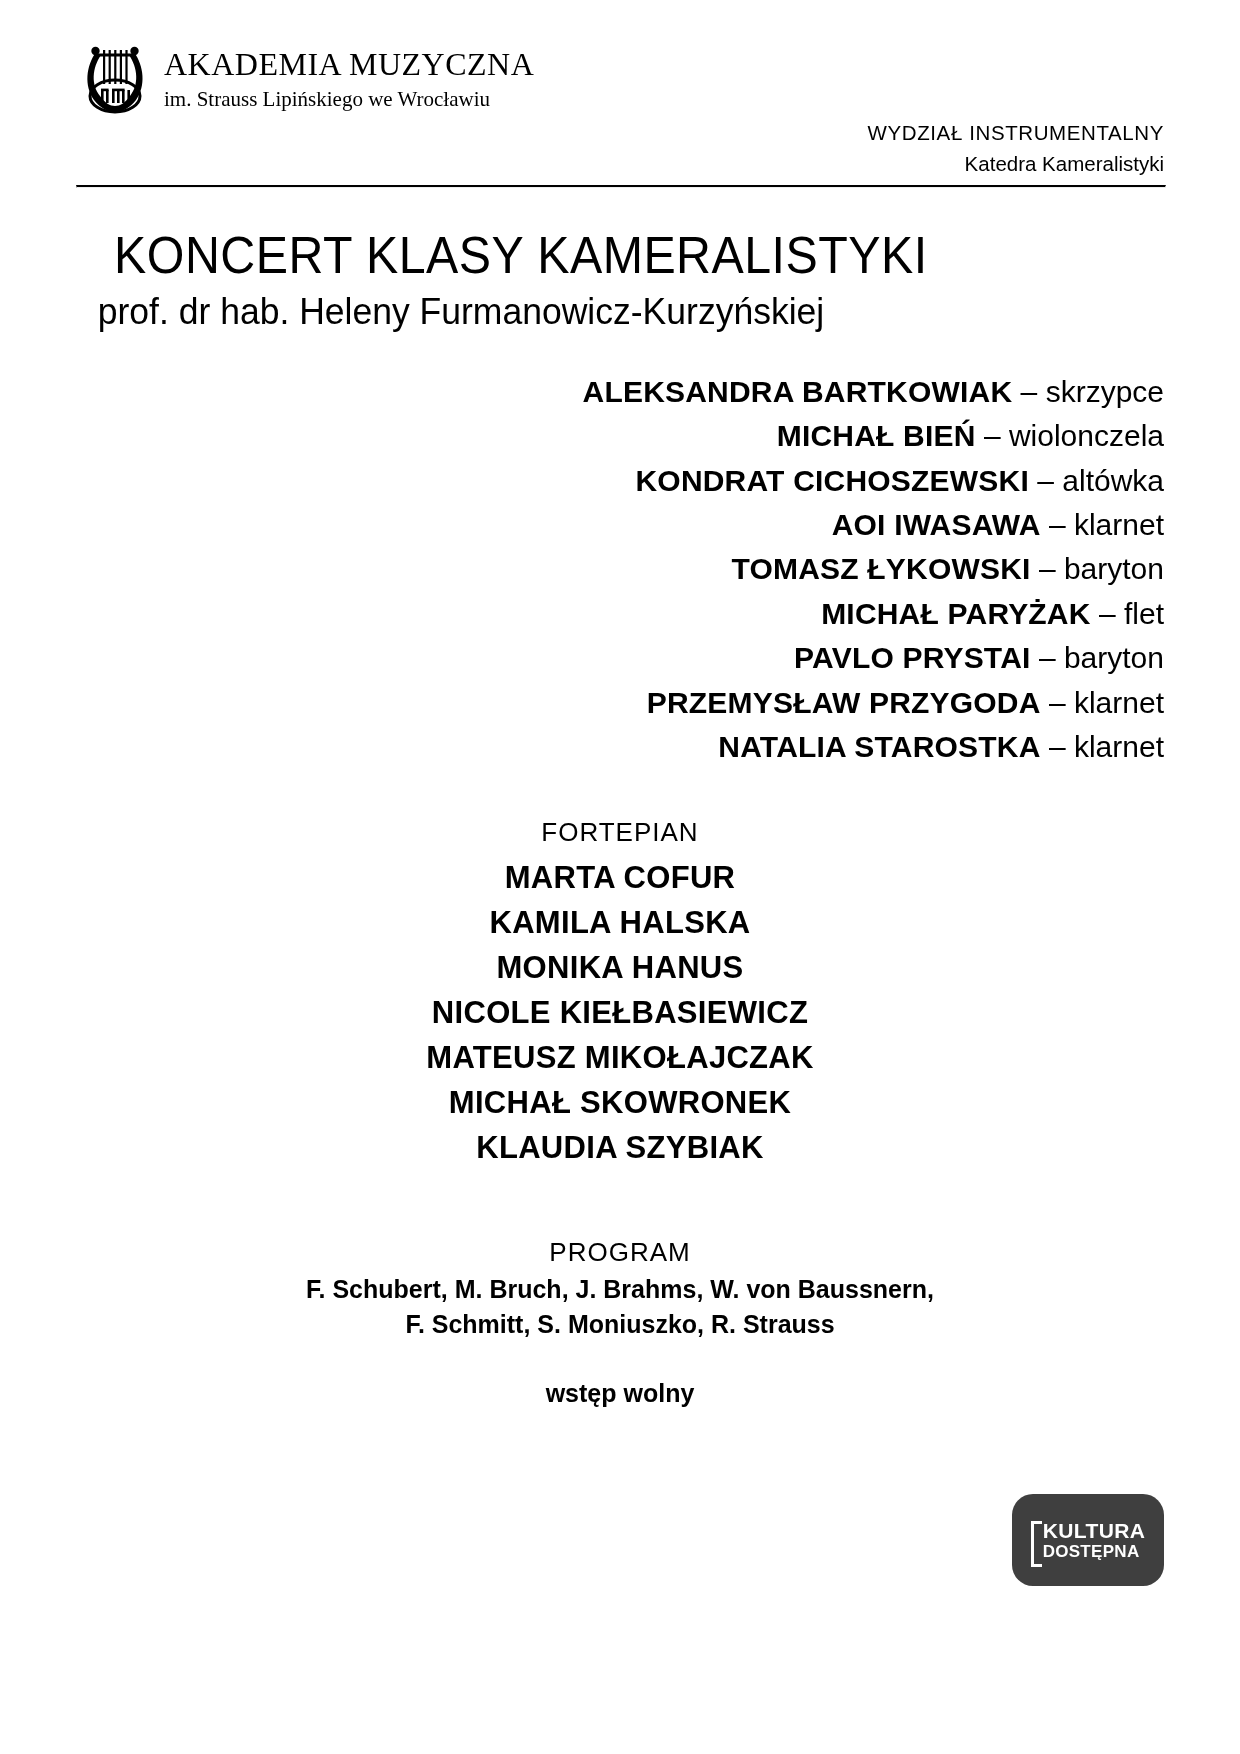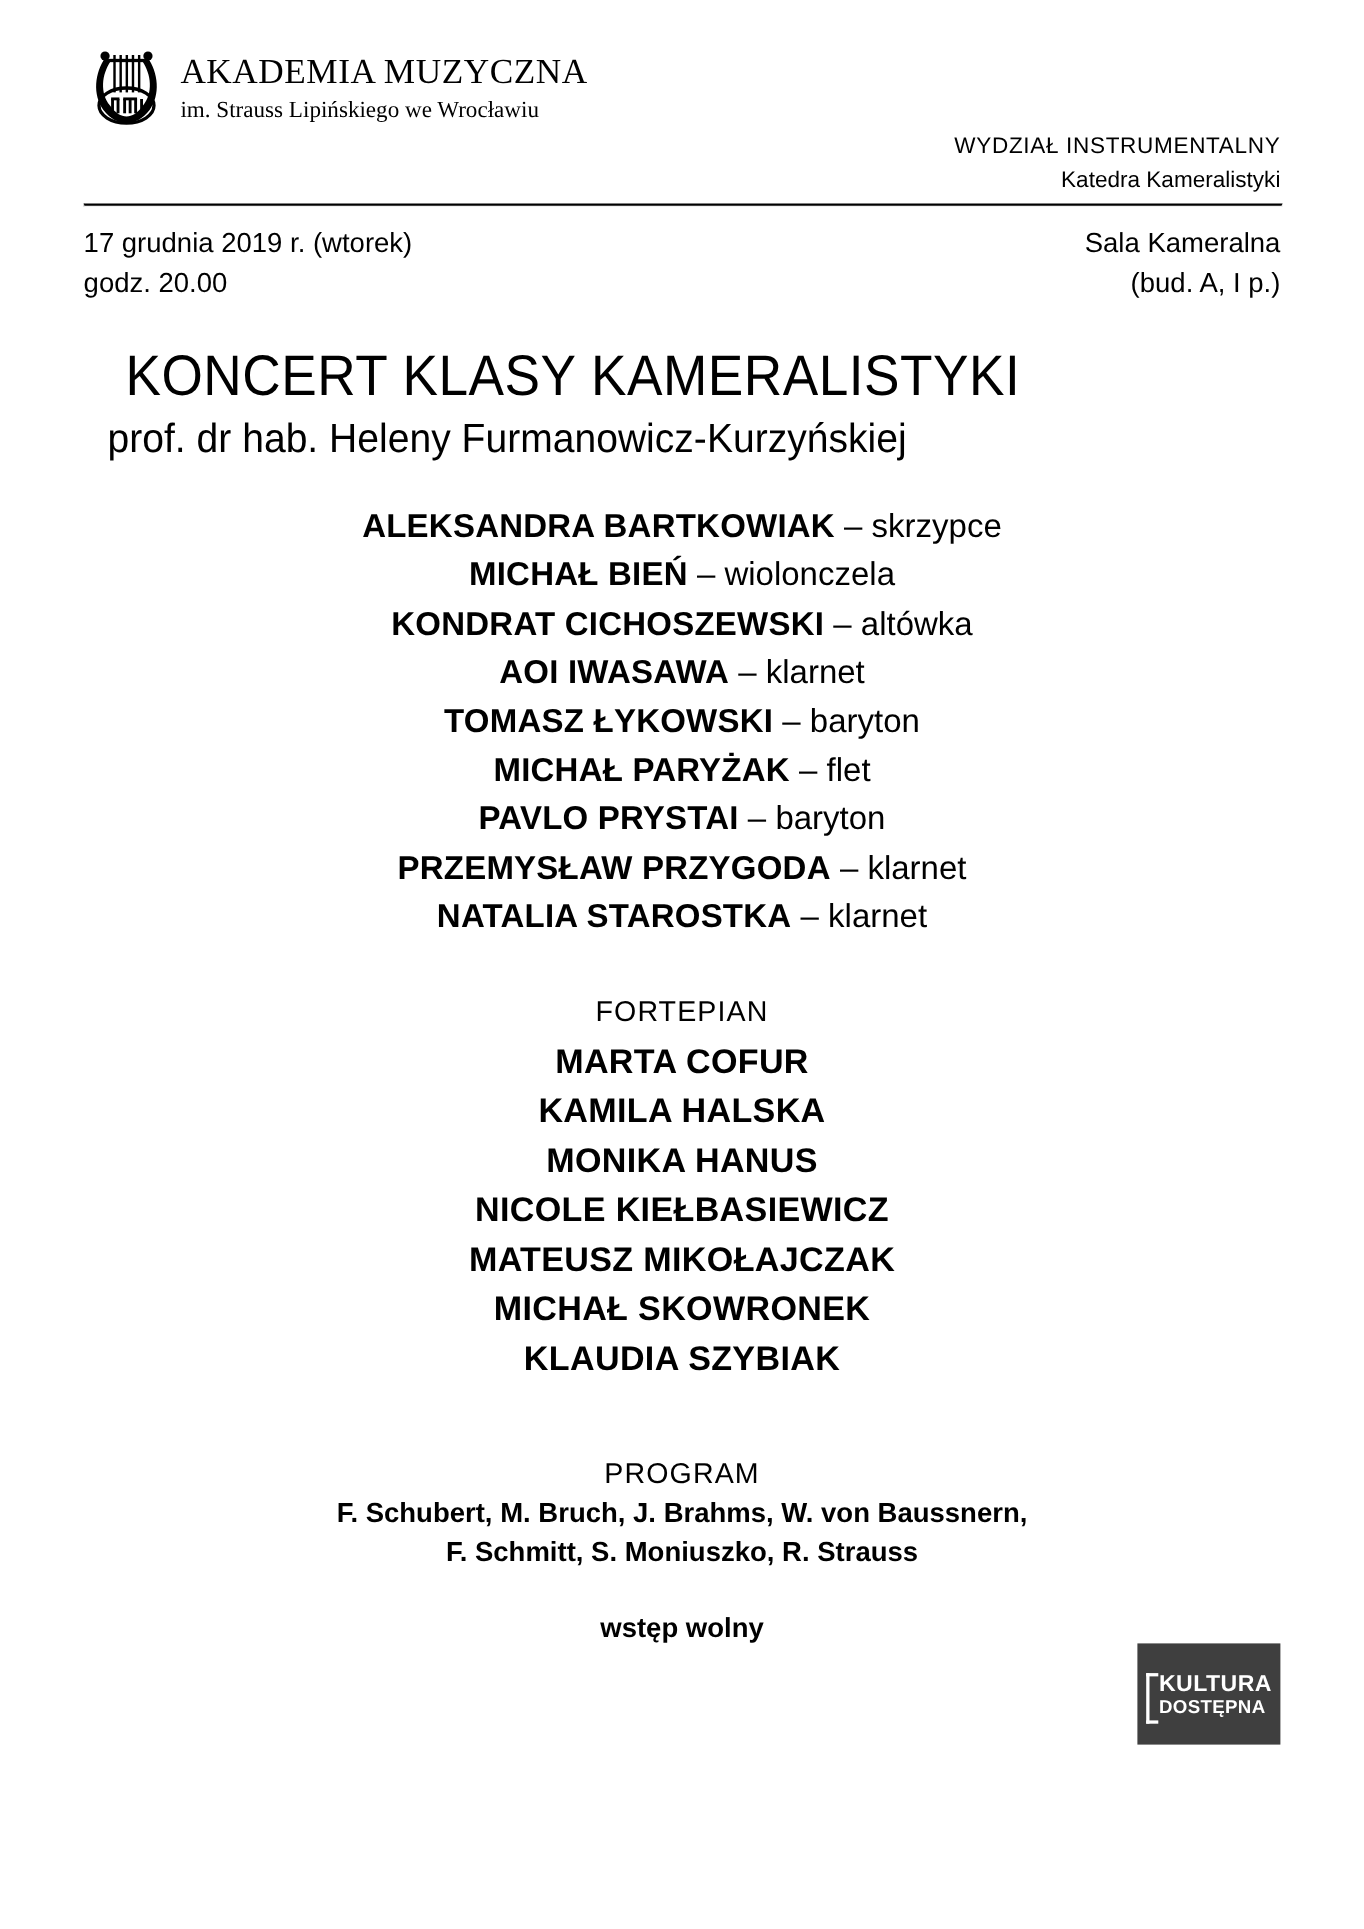--- a/index.html
+++ b/index.html
@@ -124,20 +124,21 @@
 
   
   .performers {
     text-align: center;
     margin-top: 36px;
   }
   .performer {
     font-size: 30px;
     line-height: 1.48;
     white-space: nowrap;
+    text-align: right;
   }
   .performer .pname {
     font-weight: bold;
     letter-spacing: 0.2px;
   }
   .performer .dash { font-weight: 400; }
   .performer .inst { font-weight: 400; }
 
   
   .piano-section {
@@ -180,27 +181,28 @@
     font-size: 25px;
     font-weight: bold;
     margin-top: 36px;
   }
 
   
   .kultura-badge {
     position: absolute;
     right: 76px;
     bottom: 168px;
-    width: 130px;
+    width: 152px;
     height: 92px;
     background: #3f3f3f;
     color: #ffffff;
     display: flex;
     align-items: center;
     justify-content: center;
+    border-radius: 21px;
   }
   .badge-inner {
     position: relative;
     padding-left: 12px;
     line-height: 1.04;
   }
   .badge-bracket {
     position: absolute;
     left: 0;
     top: 1px;
@@ -268,30 +270,20 @@
 
     <div class="faculty">
       <div class="faculty-main">WYDZIAŁ INSTRUMENTALNY</div>
       <div class="faculty-sub">Katedra Kameralistyki</div>
     </div>
 
   </div>
 
   <hr class="rule">
 
-  <div class="info-row">
-    <div class="info-left">
-      <div>17 grudnia 2019 r. (wtorek)</div>
-      <div>godz. 20.00</div>
-    </div>
-    <div class="info-right">
-      <div>Sala Kameralna</div>
-      <div>(bud. A, I p.)</div>
-    </div>
-  </div>
 
   <div class="title-block">
     <div class="concert-title">KONCERT KLASY KAMERALISTYKI</div>
     <div class="concert-subtitle">prof. dr hab. Heleny Furmanowicz-Kurzyńskiej</div>
   </div>
 
   <div class="performers" id="performers-list">
       <div class="performer"><span class="pname">ALEKSANDRA BARTKOWIAK</span><span class="dash"> – </span><span class="inst">skrzypce</span></div>
       <div class="performer"><span class="pname">MICHAŁ BIEŃ</span><span class="dash"> – </span><span class="inst">wiolonczela</span></div>
       <div class="performer"><span class="pname">KONDRAT CICHOSZEWSKI</span><span class="dash"> – </span><span class="inst">altówka</span></div>

